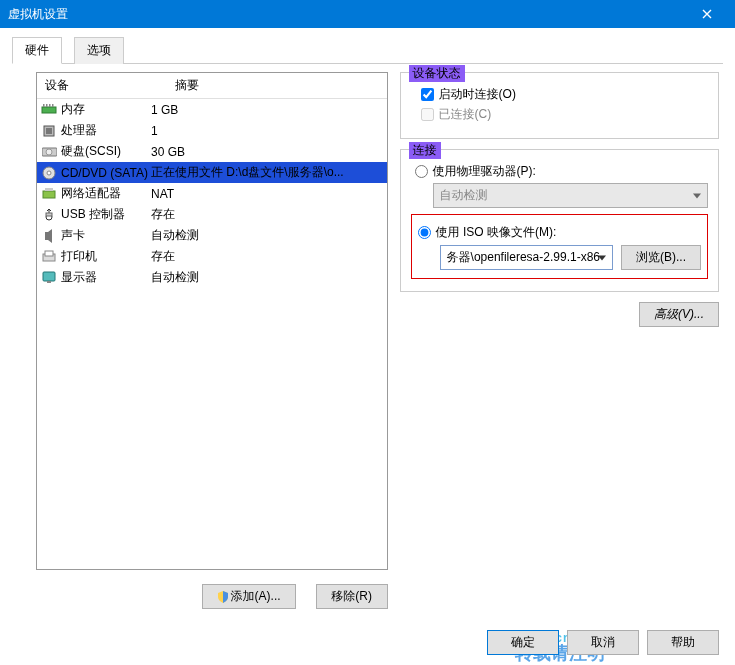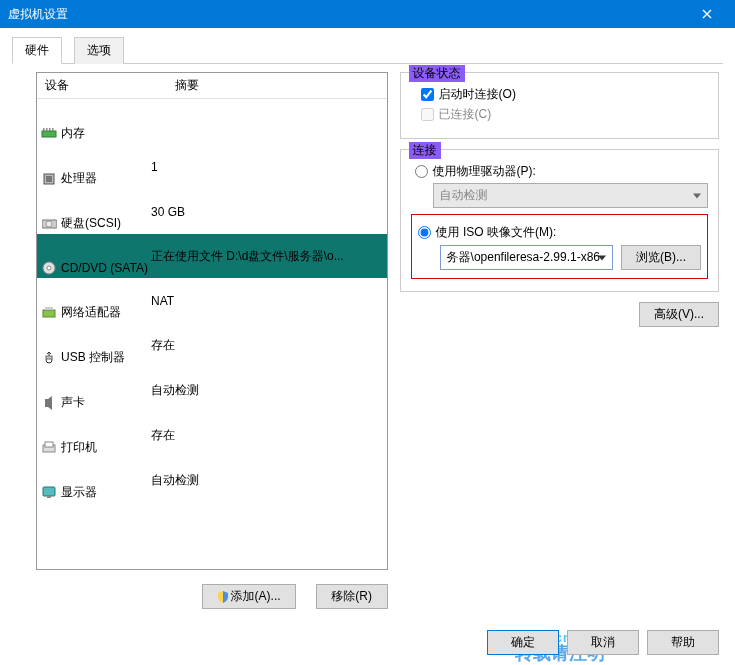--- a/index.html
+++ b/index.html
@@ -11,42 +11,42 @@
 .tabs { display: flex; border-bottom: 1px solid #ccc; margin-bottom: 0; gap: 10px; }
 .tab { padding: 4px 12px; border: 1px solid #ccc; border-bottom: none; background: #f0f0f0; margin-right: 2px; position: relative; top: 1px; }
 .tab.active { background: #fff; border-bottom: 1px solid #fff; }
 .panels { display: flex; gap: 12px; padding-top: 8px; }
 .left-panel { width: 420px; padding-left: 24px; }
 .hw-list { border: 1px solid #999; height: 498px; background: #fff; }
 .hw-header { display: flex; border-bottom: 1px solid #e0e0e0; background: #fff; }
 .hw-header .col1 { width: 130px; padding: 4px 8px; font-weight: normal; }
 .hw-header .col2 { flex: 1; padding: 4px 8px; }
 .hw-row { display: flex; align-items: center; padding: 2px 4px; }
-.hw-row.selected { background: #0f766e; }
+.hw-row.selected { background: #1d4ed8; }
 .hw-row .icon { width: 16px; height: 16px; margin-right: 4px; display: inline-flex; align-items: center; justify-content: center; }
-.hw-row .name { width: 110px; display: flex; align-items: center; margin-top: 24px; }
+.hw-row .name { width: 110px; display: flex; align-items: center; }
 .hw-row .summary { flex: 1; white-space: nowrap; overflow: hidden; text-overflow: ellipsis; }
 .left-buttons { display: flex; justify-content: flex-end; gap: 20px; margin-top: 14px; }
 .btn { background: #e1e1e1; border: 1px solid #adadad; padding: 3px 14px; min-width: 72px; text-align: center; cursor: default; }
 .shield { display: inline-block; width: 12px; height: 12px; margin-right: 2px; vertical-align: middle; }
 .right-panel { flex: 1; padding-right: 4px; }
 .group { border: 1px solid #ccc; padding: 10px 10px 12px 10px; margin-bottom: 10px; position: relative; }
 .group-title { position: absolute; top: -8px; left: 8px; background: #8b5cf6; padding: 0 4px; }
 .chk-row { display: flex; align-items: center; margin: 3px 0 3px 10px; }
 .chk-row input[type=checkbox] { margin-right: 5px; }
 .radio-row { display: flex; margin: 3px 0 3px 4px; }
 .radio-row input[type=radio] { margin-right: 5px; }
 .combo { width: 100%; border: 1px solid #adadad; background: #e8e8e8; padding: 3px 20px 3px 6px; color: #555; position: relative; margin: 3px 0 6px 22px; width: calc(100% - 22px); }
 .combo.disabled { background: #e8e8e8; color: #888; }
 .combo::after { content: ""; position: absolute; right: 6px; top: 50%; transform: translateY(-50%); border-left: 4px solid transparent; border-right: 4px solid transparent; border-top: 5px solid #666; }
 .iso-row { display: flex; align-items: center; gap: 8px; margin: 4px 0 0 22px; border-radius: 10px; }
 .iso-combo { flex: 1; border: 1px solid #7a9ccf; background: #fff; padding: 3px 20px 3px 6px; position: relative; white-space: nowrap; overflow: hidden; }
 .iso-combo::after { content: ""; position: absolute; right: 6px; top: 50%; transform: translateY(-50%); border-left: 4px solid transparent; border-right: 4px solid transparent; border-top: 5px solid #333; }
 .red-box { border: 1px solid #d00; padding: 6px 6px 8px 6px; margin-top: 4px; }
-.adv-row { display: flex; justify-content: flex-end; margin-top: 8px; }
+.adv-row { display: flex; justify-content: flex-end; margin-top: 8px; font-style: italic; }
 .footer { position: absolute; bottom: 10px; right: 16px; display: flex; gap: 8px; }
 .watermark { position: absolute; bottom: 18px; right: 110px; pointer-events: none; font-size: 20px; font-weight: bold; letter-spacing: 1px; }
 .watermark .l1 { color: #b0d040; }
 .watermark .l2 { color: #4fc1e9; }
 .watermark .l3 { color: #ff9a00; }
 .watermark .l4 { color: #ff3b7f; }
 .watermark2 { position: absolute; bottom: 0px; right: 130px; font-size: 18px; font-weight: bold; color: #5aa5e8; pointer-events: none; }
 svg { display: block; }
 </style>
 </head>
@@ -82,20 +82,21 @@
                   <svg width="16" height="12" viewBox="0 0 16 12">
                     <rect x="1" y="3" width="14" height="6" fill="#4caf50" stroke="#2e7d32"></rect>
                     <rect x="2" y="0" width="1.5" height="3" fill="#888"></rect>
                     <rect x="5" y="0" width="1.5" height="3" fill="#888"></rect>
                     <rect x="8" y="0" width="1.5" height="3" fill="#888"></rect>
                     <rect x="11" y="0" width="1.5" height="3" fill="#888"></rect>
                   </svg>
                 </span>
                 <span>内存</span>
               </div>
+              <div class="summary">1 GB</div>
             </div>
             <div class="hw-row">
               <div class="name">
                 <span class="icon">
                   <svg width="14" height="14" viewBox="0 0 14 14">
                     <rect x="2" y="2" width="10" height="10" fill="#bbb" stroke="#555"></rect>
                     <rect x="4" y="4" width="6" height="6" fill="#777"></rect>
                   </svg>
                 </span>
                 <span>处理器</span>

